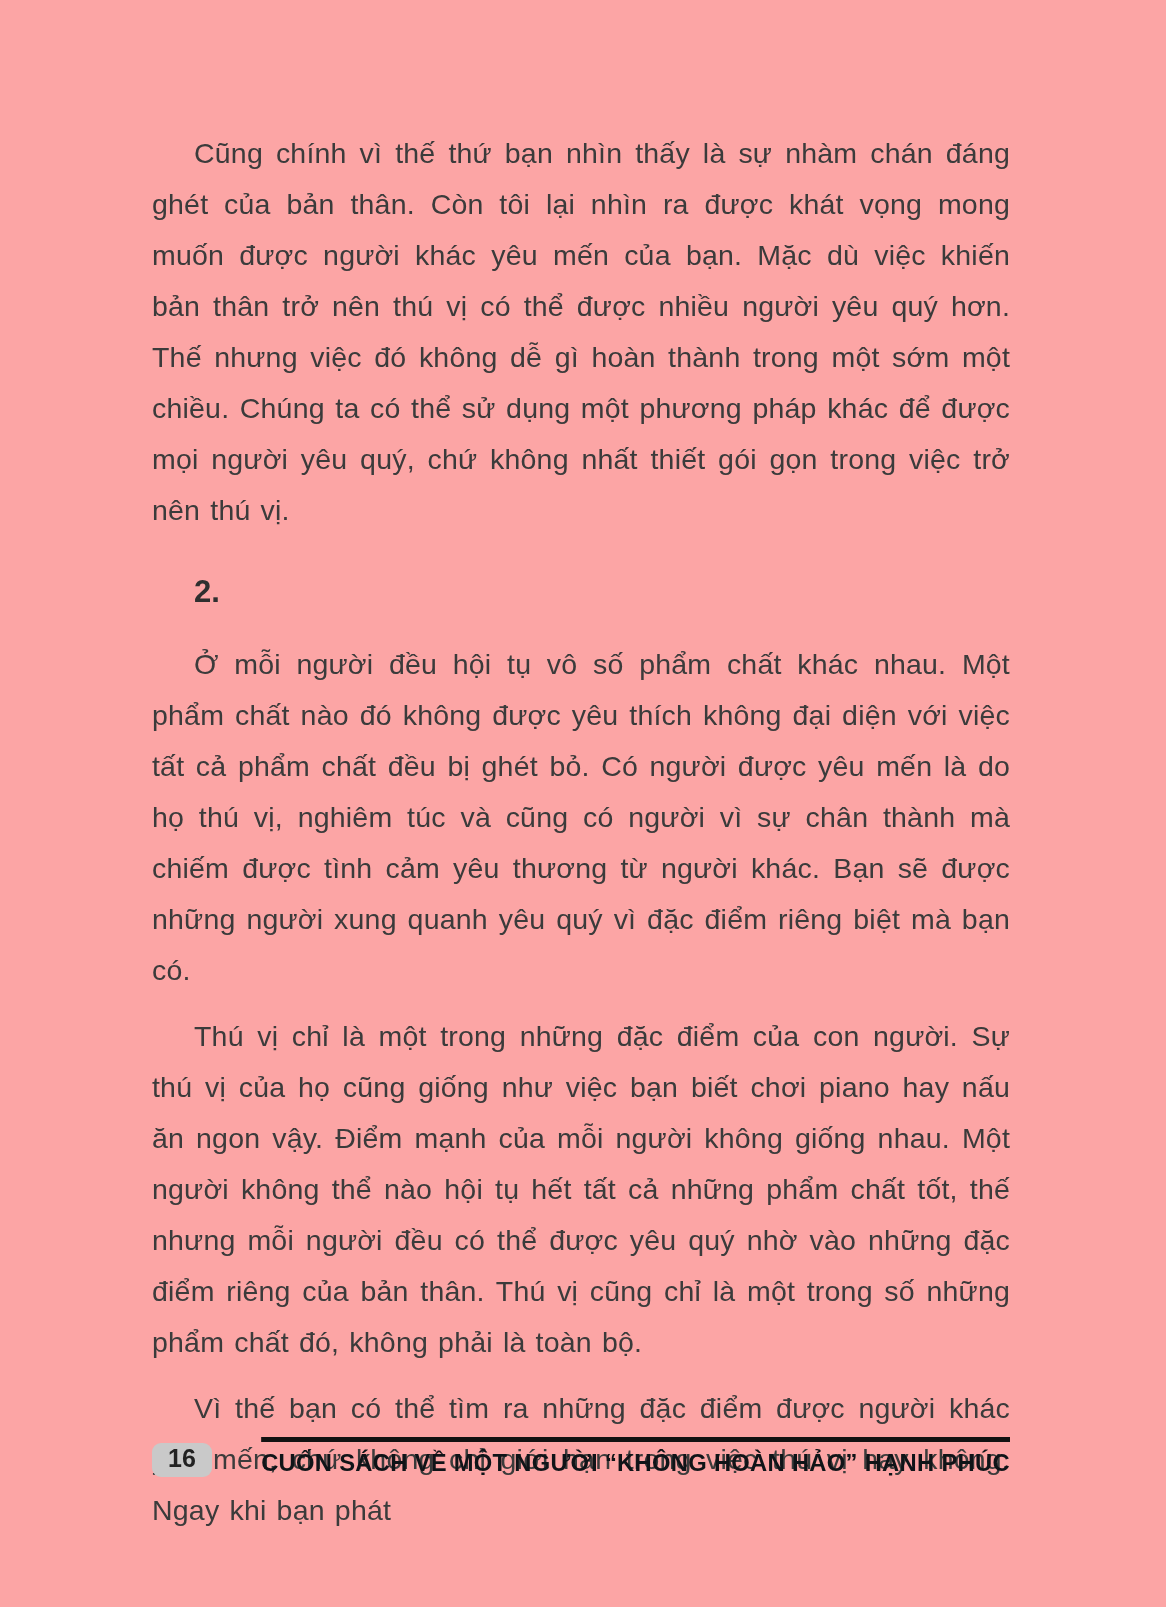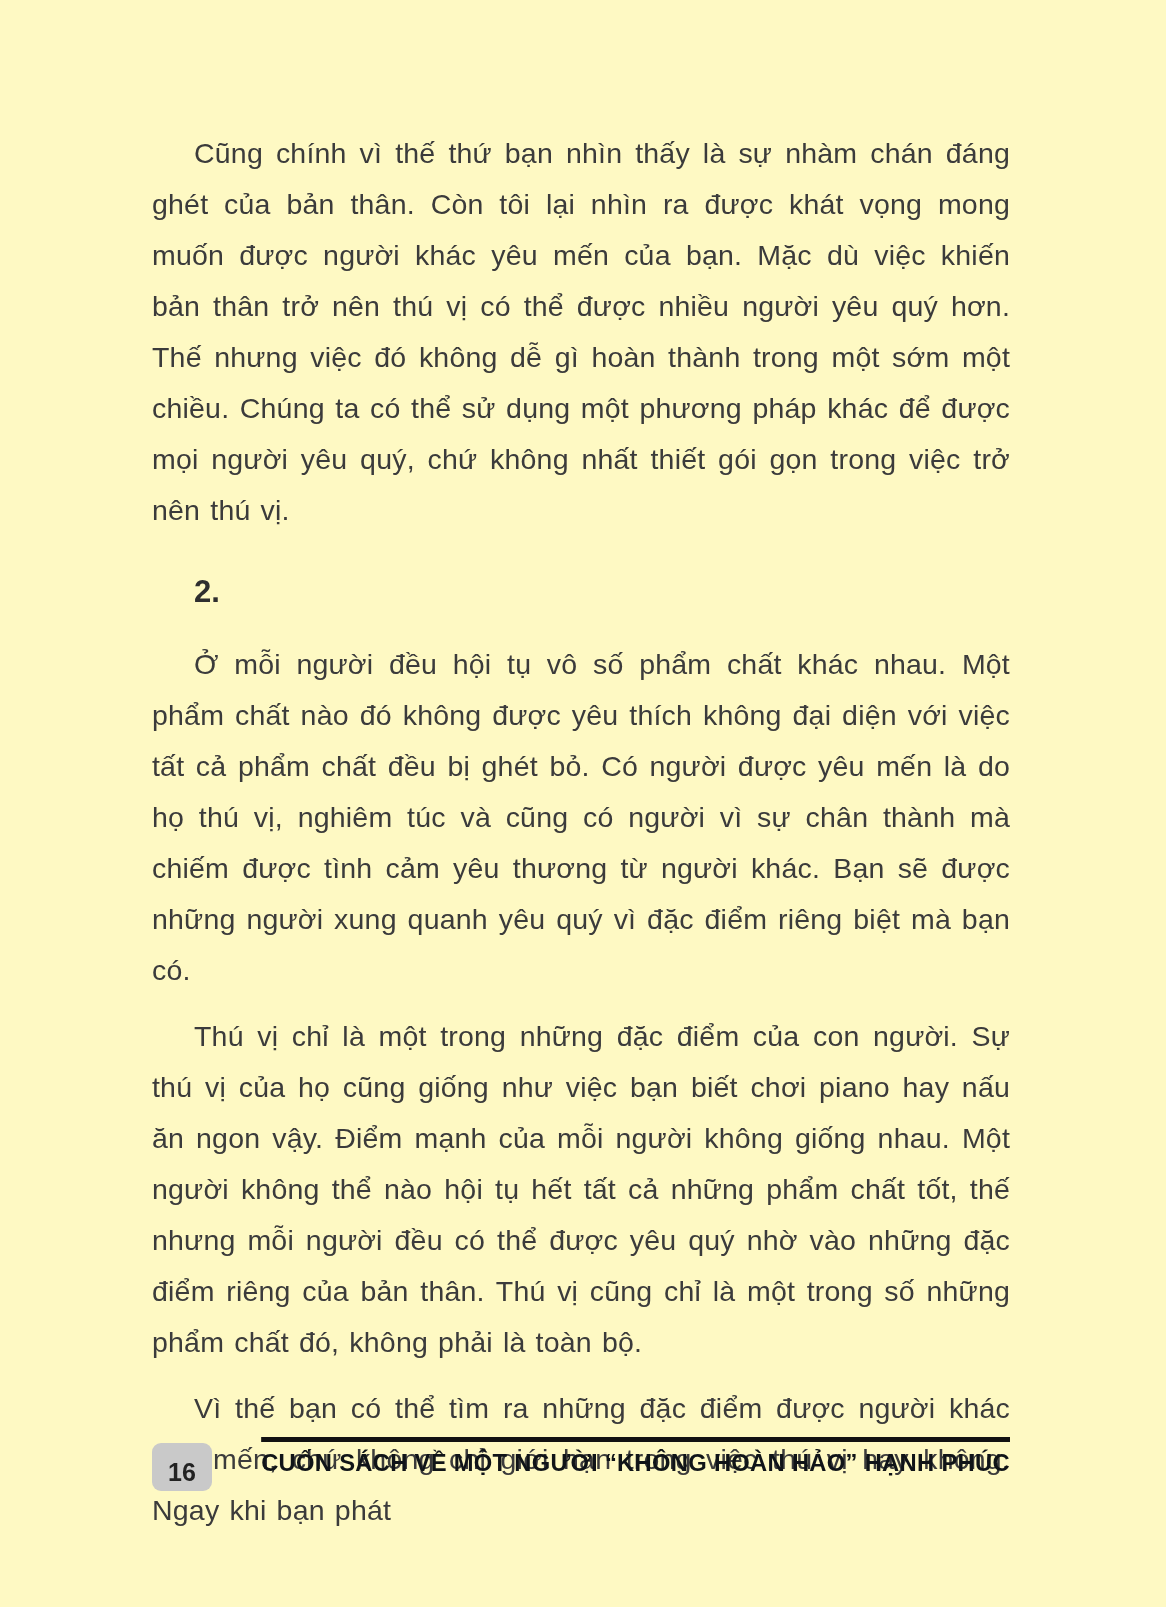--- a/index.html
+++ b/index.html
@@ -5,21 +5,21 @@
   * { margin: 0; padding: 0; box-sizing: border-box; }
   html, body {
     width: 1166px;
     background: #ffffff;
     font-family: "Liberation Sans", sans-serif;
   }
   .page {
     position: relative;
     width: 1166px;
     height: 1607px;
-    background: #fef9c3;
+    background: #fca5a5;
     overflow: hidden;
   }
   .text-block {
     position: absolute;
     top: 128px;
     left: 152px;
     right: 156px;
   }
   .para {
     font-size: 28.5px;
@@ -49,21 +49,21 @@
     justify-content: space-between;
     align-items: flex-start;
   }
   .page-number-badge {
     display: inline-block;
     background: #c9c9c9;
     color: #222222;
     font-weight: bold;
     font-size: 25px;
     border-radius: 9px;
-    padding: 17px 16px 6px 16px;
+    padding: 3px 16px 6px 16px;
     margin-top: 6px;
     line-height: 1;
   }
   .book-title {
     border-top: 5px solid #121212;
     padding-top: 7px;
     font-size: 24.5px;
     font-weight: bold;
     color: #101418;
     letter-spacing: 0.3px;

